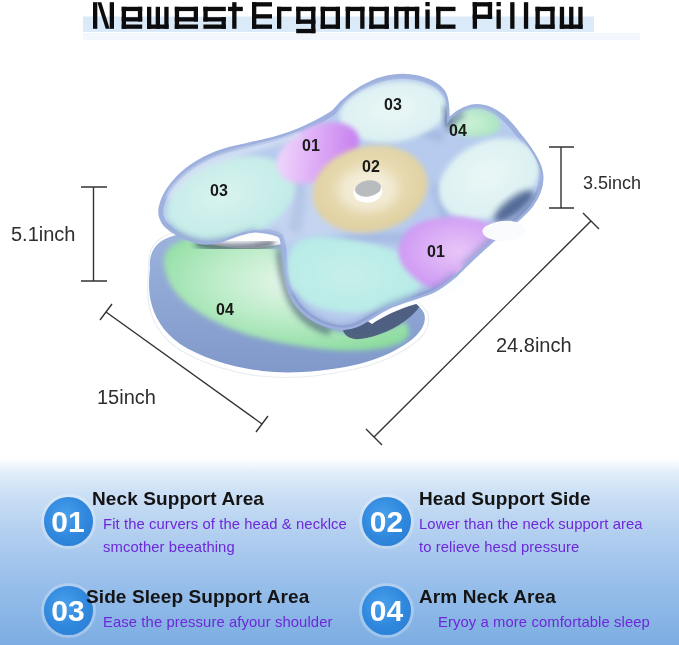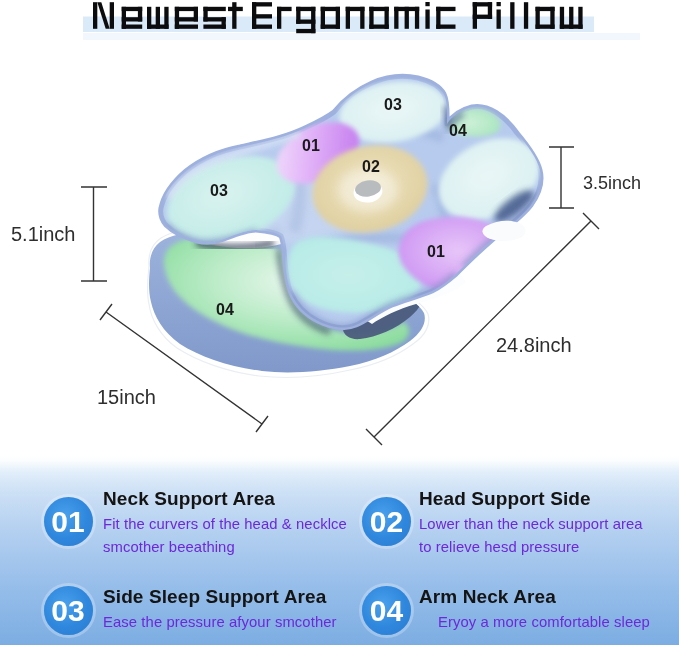--- a/index.html
+++ b/index.html
@@ -238,26 +238,26 @@
   </g>
   <g fill="#2e2e2e" font-family="Liberation Sans, sans-serif">
     <text x="11" y="241" font-size="20">5.1inch</text>
     <text x="583" y="189" font-size="18">3.5inch</text>
     <text x="496" y="352" font-size="20">24.8inch</text>
     <text x="97" y="404" font-size="20">15inch</text>
   </g>
 </svg>
 
 <div class="circ" style="left:43.5px;top:497px;">01</div>
-<div class="ct" style="left:103px;top:488px;text-align:right;">Neck Support Area</div>
+<div class="ct" style="left:92px;top:488px;text-align:right;">Neck Support Area</div>
 <div class="cd" style="left:103px;top:513px;">Fit the curvers of the head &amp; necklce<br>smcother beeathing</div>
 
 <div class="circ" style="left:362px;top:497px;">02</div>
 <div class="ct" style="left:419px;top:488px;">Head Support Side</div>
 <div class="cd" style="left:419px;top:513px;">Lower than the neck support area<br>to relieve hesd pressure</div>
 
 <div class="circ" style="left:43.5px;top:586px;">03</div>
-<div class="ct" style="left:103px;top:586px;text-align:center;">Side Sleep Support Area</div>
-<div class="cd" style="left:103px;top:611px;">Ease the pressure afyour smcother</div>
+<div class="ct" style="left:86px;top:586px;text-align:center;">Side Sleep Support Area</div>
+<div class="cd" style="left:103px;top:611px;">Ease the pressure afyour shoulder</div>
 
 <div class="circ" style="left:362px;top:586px;">04</div>
 <div class="ct" style="left:419px;top:586px;">Arm Neck Area</div>
 <div class="cd" style="left:438px;top:611px;">Eryoy a more comfortable sleep</div>
 
 </body></html>

